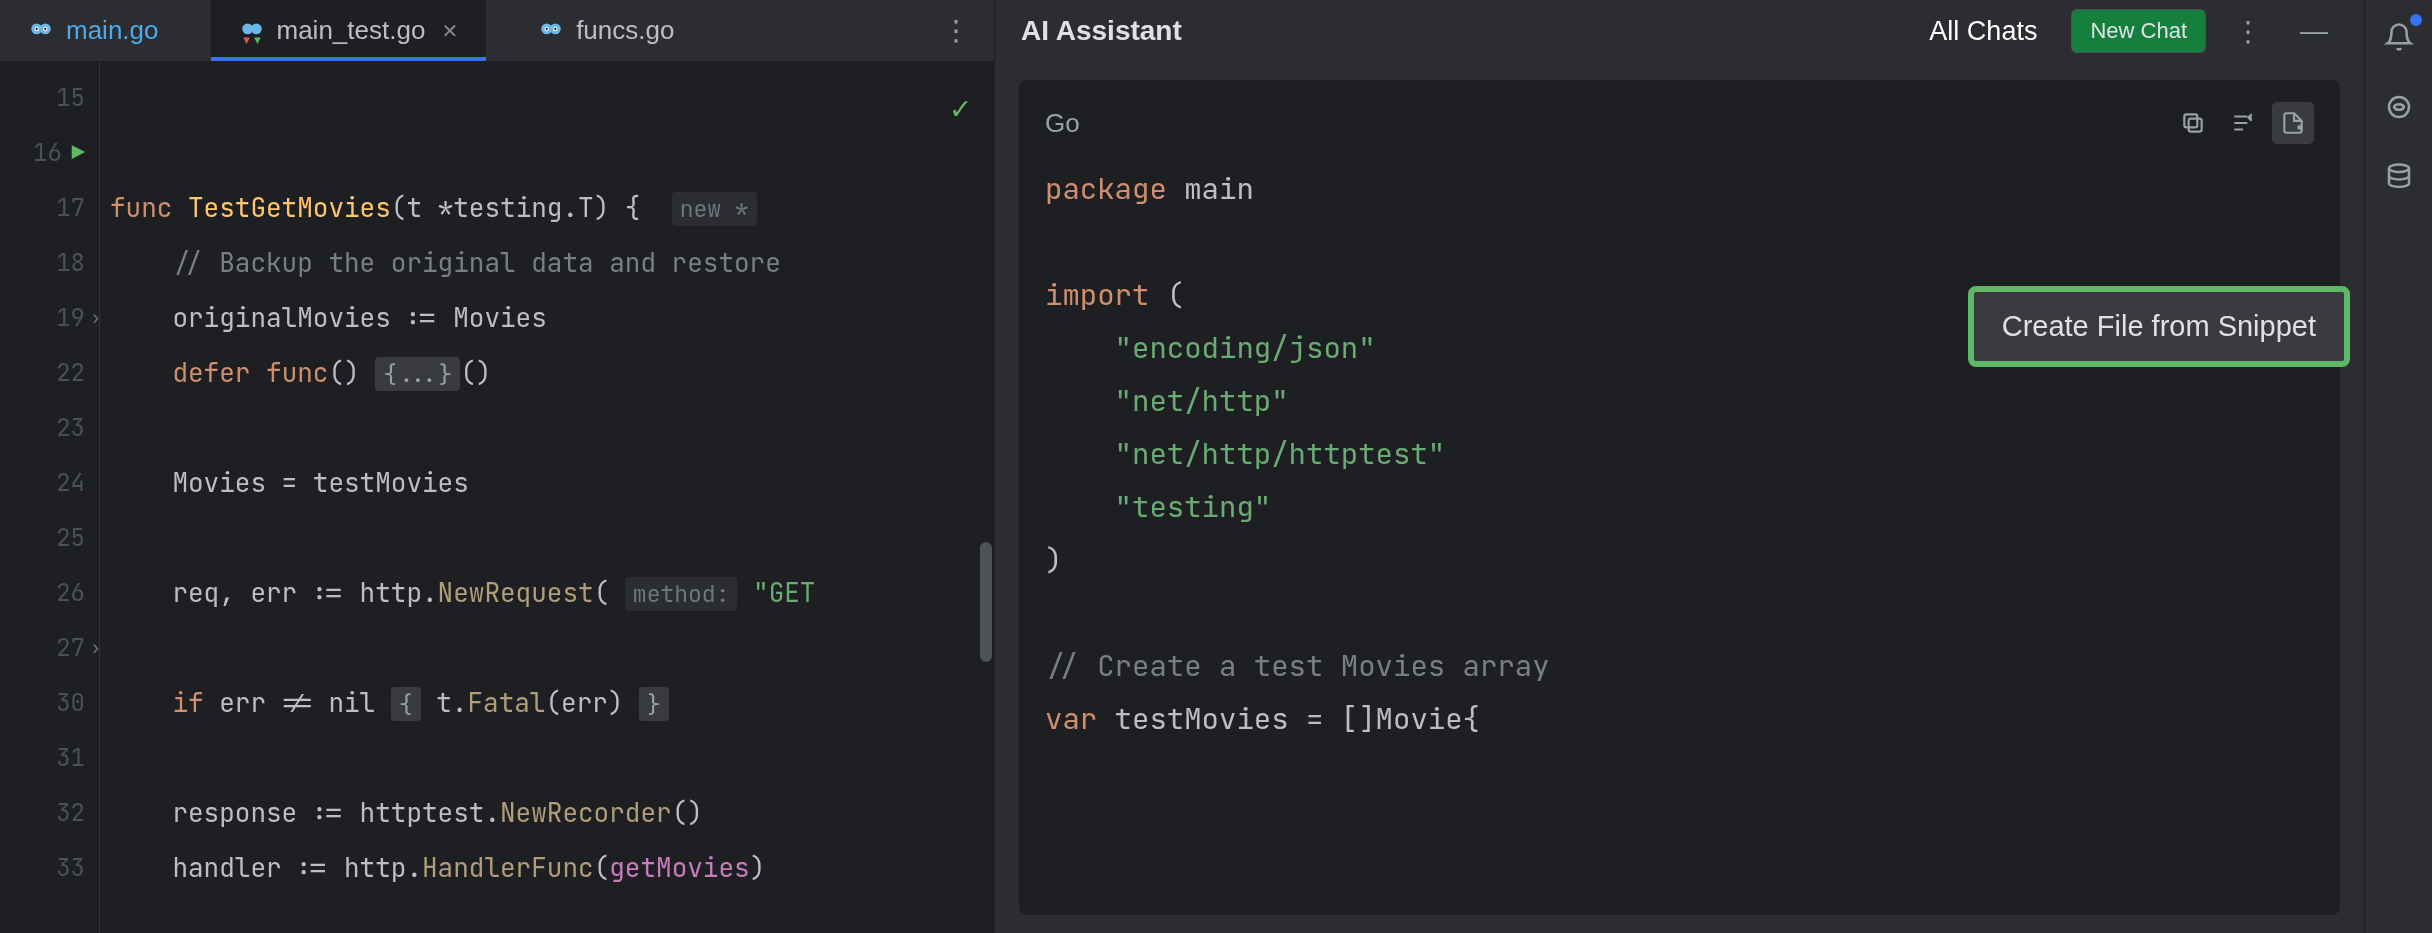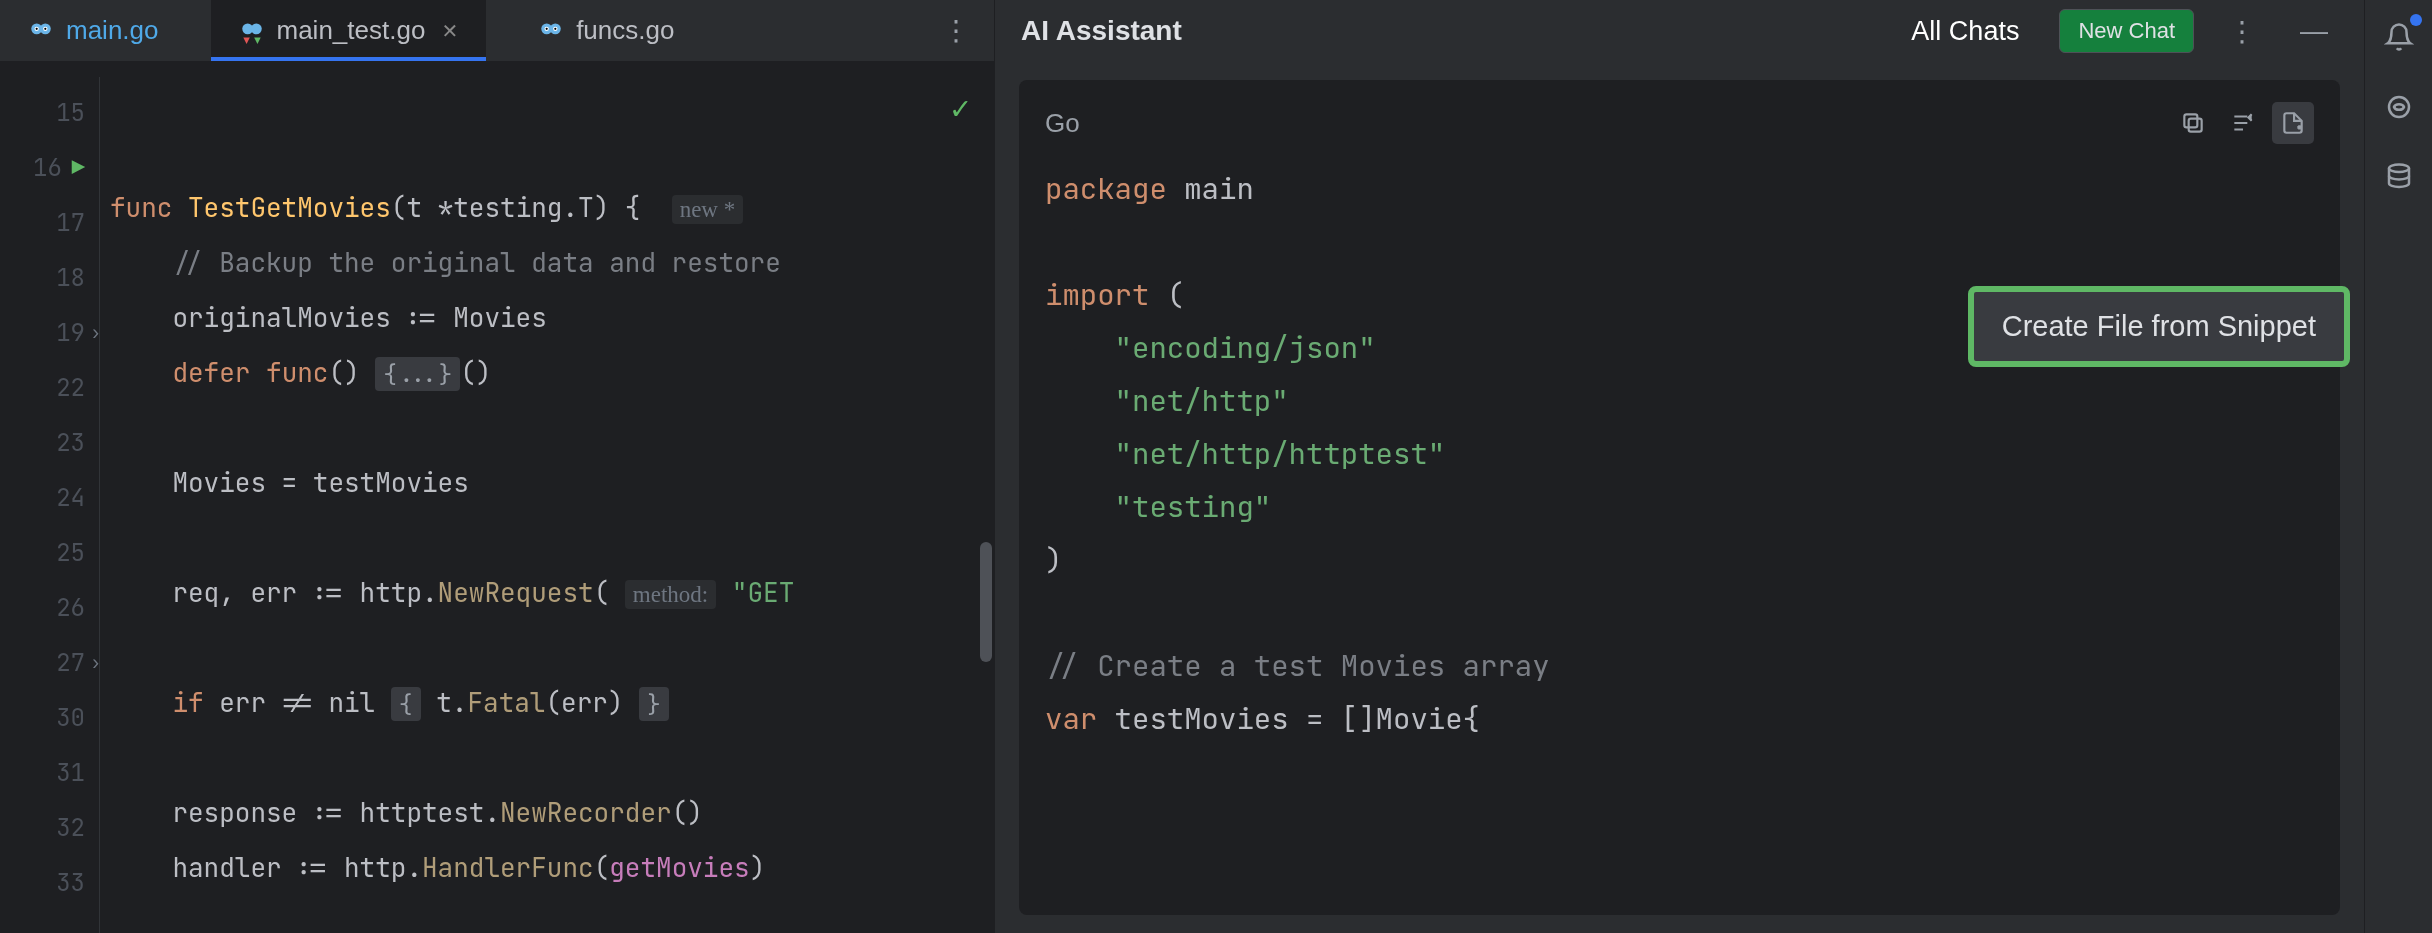--- a/index.html
+++ b/index.html
@@ -77,21 +77,20 @@
       position: relative;
       overflow: hidden;
     }
     .gutter {
       width: 100px;
       background: #1e1f22;
       border-right: 1px solid #313438;
       display: flex;
       flex-direction: column;
       padding-top: 8px;
-      margin-top: 15px;
     }
     .gutter-row {
       height: 55px;
       display: flex;
       align-items: center;
       justify-content: flex-end;
       gap: 10px;
       padding-right: 14px;
       font-family: "JetBrains Mono", Menlo, Consolas, monospace;
       font-size: 24px;
@@ -118,21 +117,21 @@
       right: 24px;
       color: #5fb865;
       font-size: 32px;
     }
     .kw { color: #cf8e6d; }
     .fn { color: #ffc66d; }
     .fn2 { color: #b09d79; }
     .ident { color: #c77dbb; }
     .comment { color: #7a7e85; }
     .str { color: #6aab73; }
-    .hint { color: #6e7681; background: #2b2d30; padding: 2px 8px; border-radius: 4px; font-size: 23px; font-family: Liberation Serif, serif; }
+    .hint { color: #6e7681; background: #2b2d30; padding: 2px 8px; border-radius: 4px; font-size: 23px; }
     .fold { background: #393b40; color: #9aa0a8; padding: 2px 8px; border-radius: 4px; font-size: 23px;}
     .scrollbar {
       width: 12px;
       position: absolute;
       right: 2px;
       top: 480px;
       height: 120px;
       background: #4e5157;
       border-radius: 6px;
     }
@@ -142,21 +141,21 @@
       background: #2b2d30;
       display: flex;
       flex-direction: column;
       border-left: 1px solid #1e1f22;
     }
     .ai-header {
       height: 62px;
       display: flex;
       align-items: center;
       padding: 0 26px;
-      gap: 24px;
+      gap: 18px;
     }
     .ai-title {
       font-size: 28px;
       font-weight: 600;
       color: #dfe1e5;
       flex: 1;
     }
     .ai-link {
       color: #ffffff;
       font-size: 27px;

